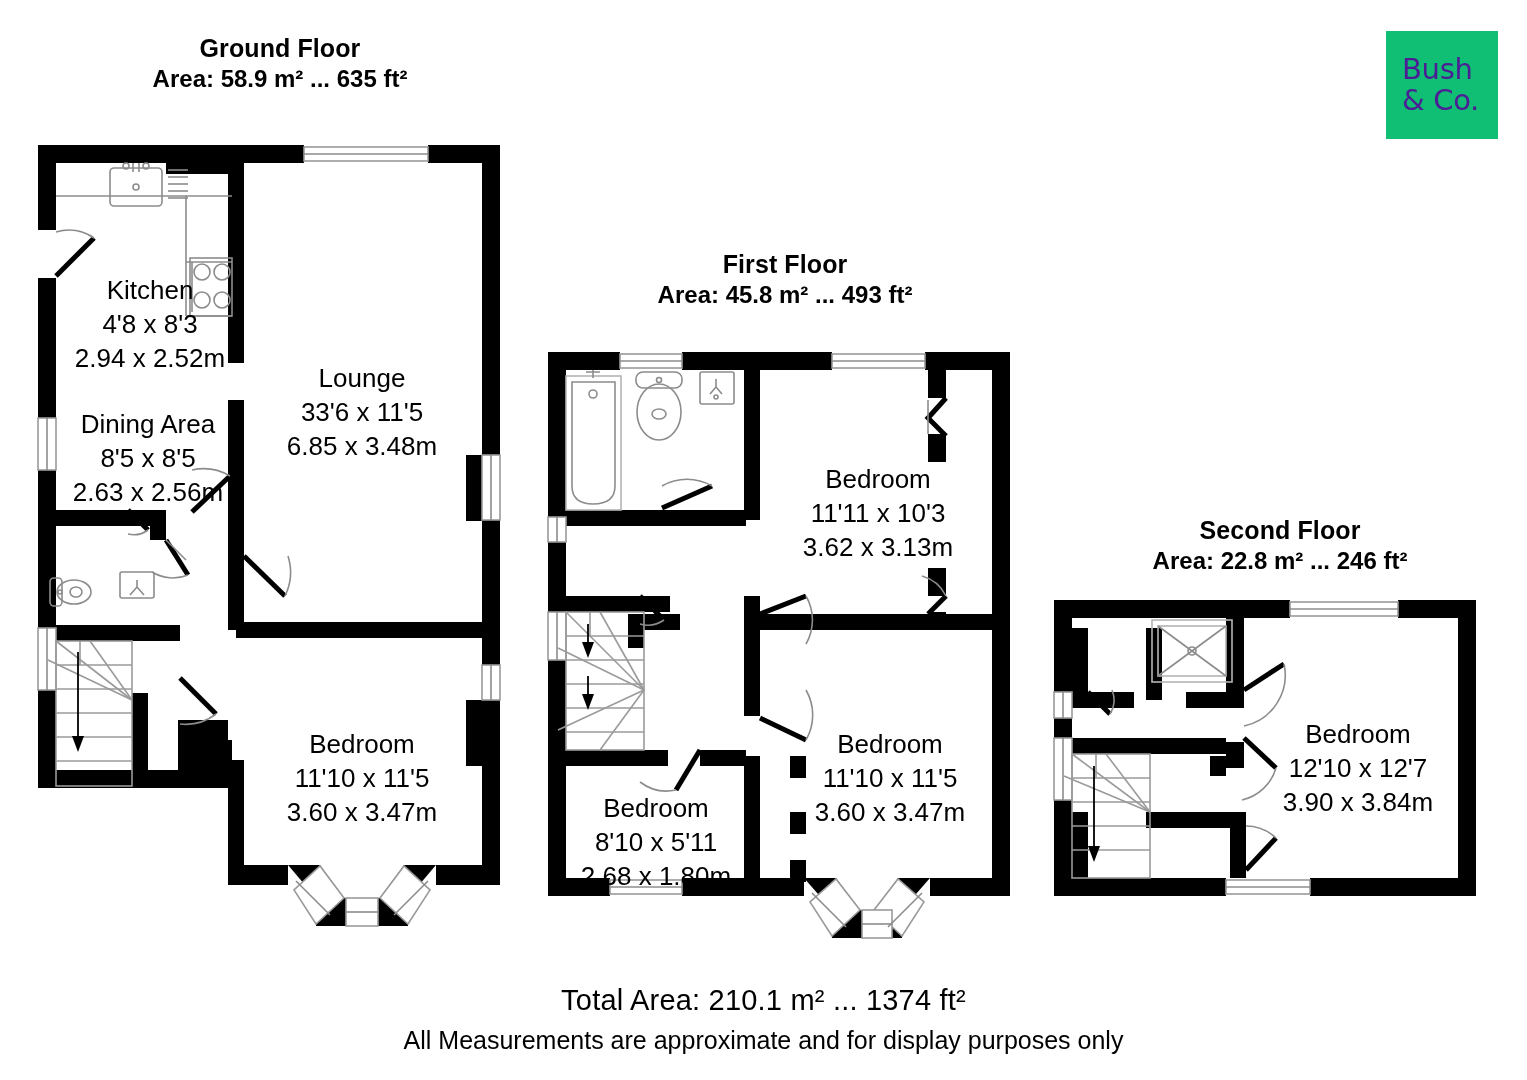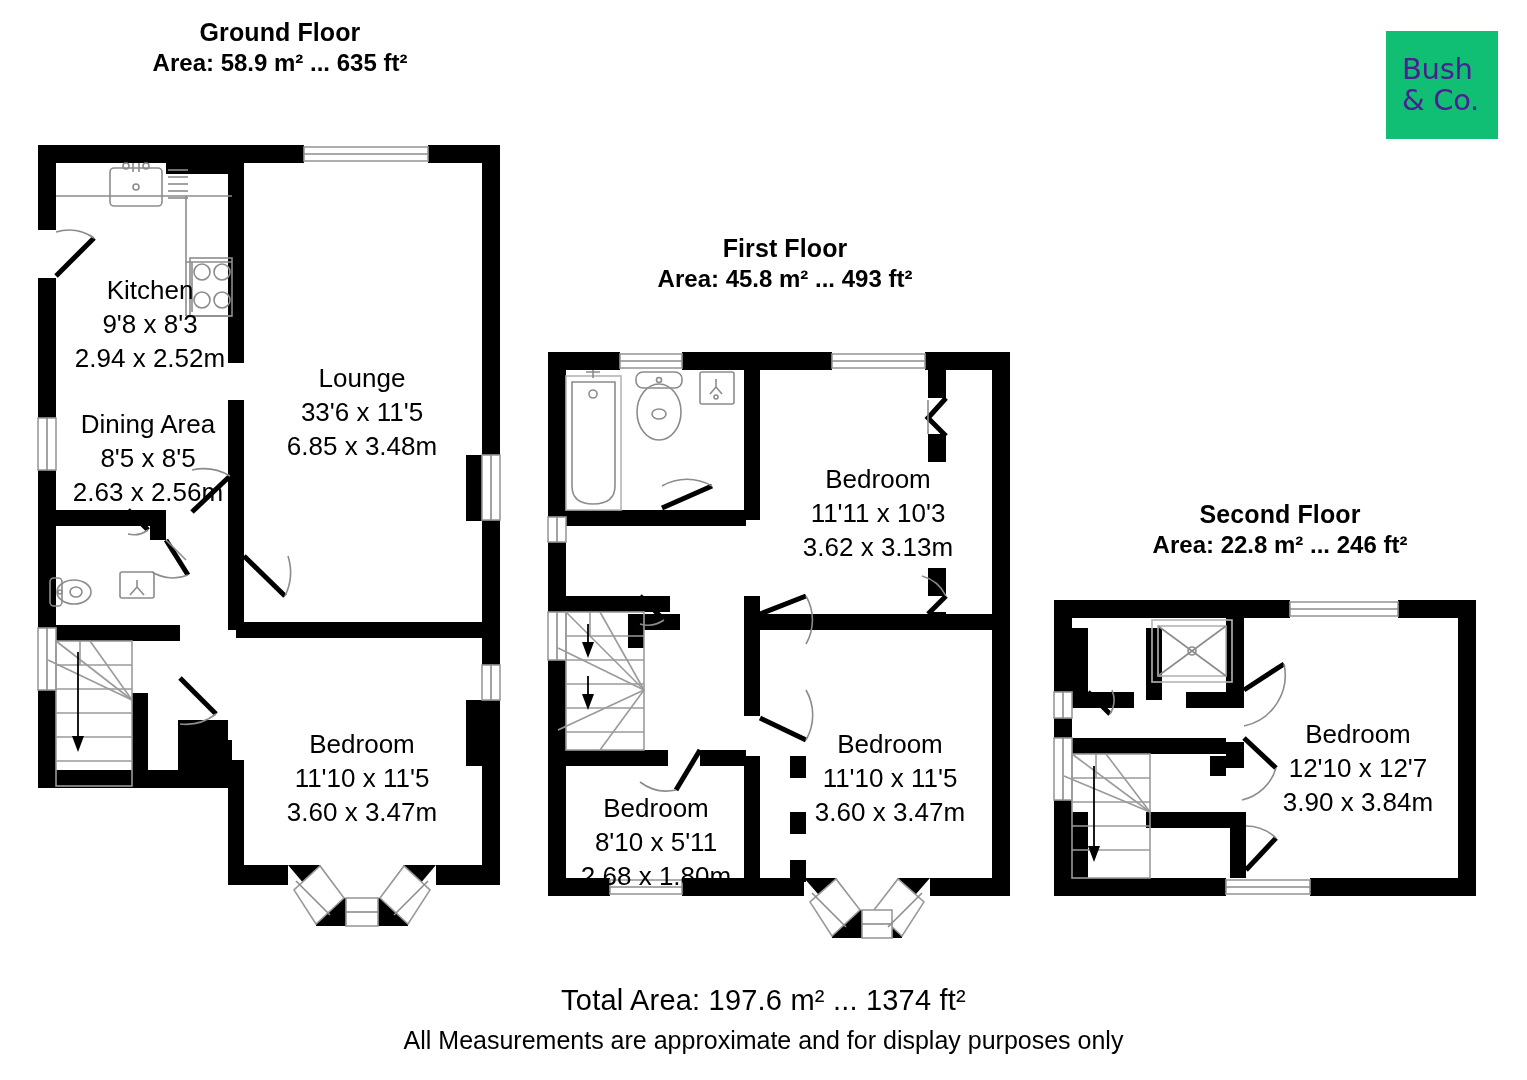--- a/index.html
+++ b/index.html
@@ -26,20 +26,21 @@
     left: 0; top: 0;
     width: 1527px;
     height: 1080px;
   }
   
   .floor-heading {
     position: absolute;
     text-align: center;
     line-height: 1.28;
     white-space: nowrap;
+    margin-top: 16px;
   }
   .floor-heading .ttl {
     font-size: 25px;
     font-weight: bold;
     letter-spacing: 0.1px;
     display: block;
   }
   .floor-heading .area {
     font-size: 24px;
     font-weight: bold;
@@ -480,21 +481,21 @@
     <span class="area">Area: 45.8 m² ... 493 ft²</span>
   </div>
 
   <div class="floor-heading" style="left:1070px; top:498px; width:420px;">
     <span class="ttl">Second Floor</span>
     <span class="area">Area: 22.8 m² ... 246 ft²</span>
   </div>
 
   <div class="room-label" style="left:50px; top:274px; width:200px;">
     <span class="rname">Kitchen</span>
-    <span class="rimp">9'8 x 8'3</span>
+    <span class="rimp">4'8 x 8'3</span>
     <span class="rmet">2.94 x 2.52m</span>
   </div>
 
   <div class="room-label" style="left:44px; top:408px; width:208px;">
     <span class="rname">Dining Area</span>
     <span class="rimp">8'5 x 8'5</span>
     <span class="rmet">2.63 x 2.56m</span>
   </div>
 
   <div class="room-label" style="left:262px; top:362px; width:200px;">
@@ -532,17 +533,17 @@
     <span class="rimp">12'10 x 12'7</span>
     <span class="rmet">3.90 x 3.84m</span>
   </div>
 
   <div class="logo" style="background:#10bf74; color:#4c1d95;">
     <span class="l1">Bush</span>
     <span class="l2">&amp; Co.</span>
   </div>
 
   <div class="footer" style="top:984px;">
-    <span class="total">Total Area: 197.6 m²  ...  1374 ft²</span>
+    <span class="total">Total Area: 210.1 m²  ...  1374 ft²</span>
     <span class="disclaimer">All Measurements are approximate and for display purposes only</span>
   </div>
 
 </div>
 
 </body></html>

